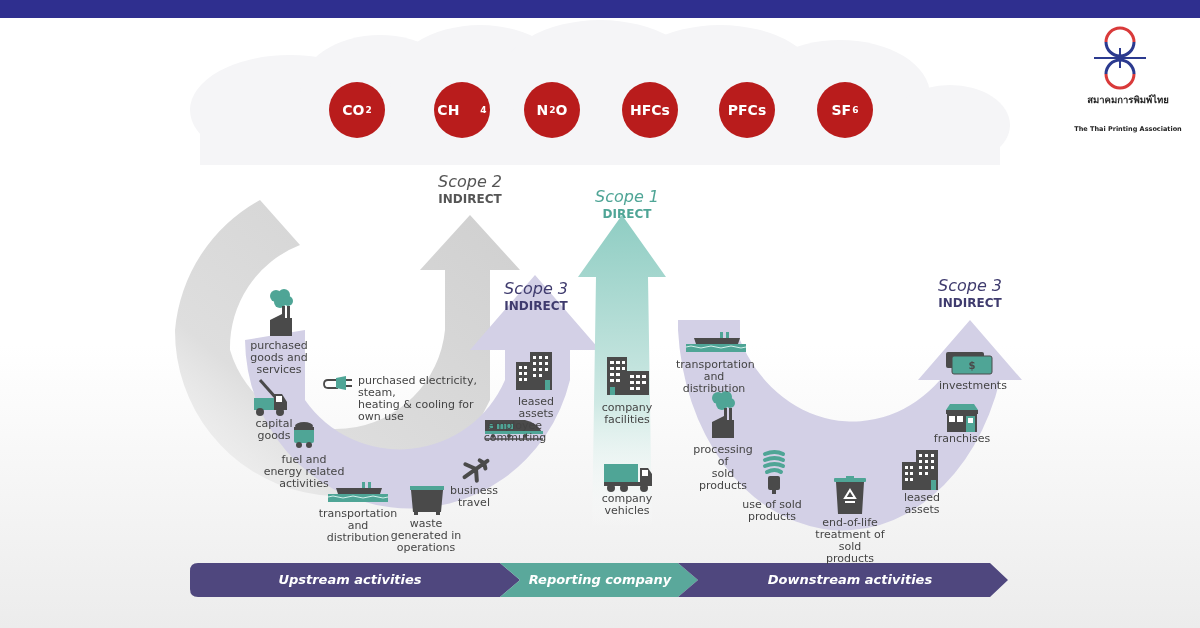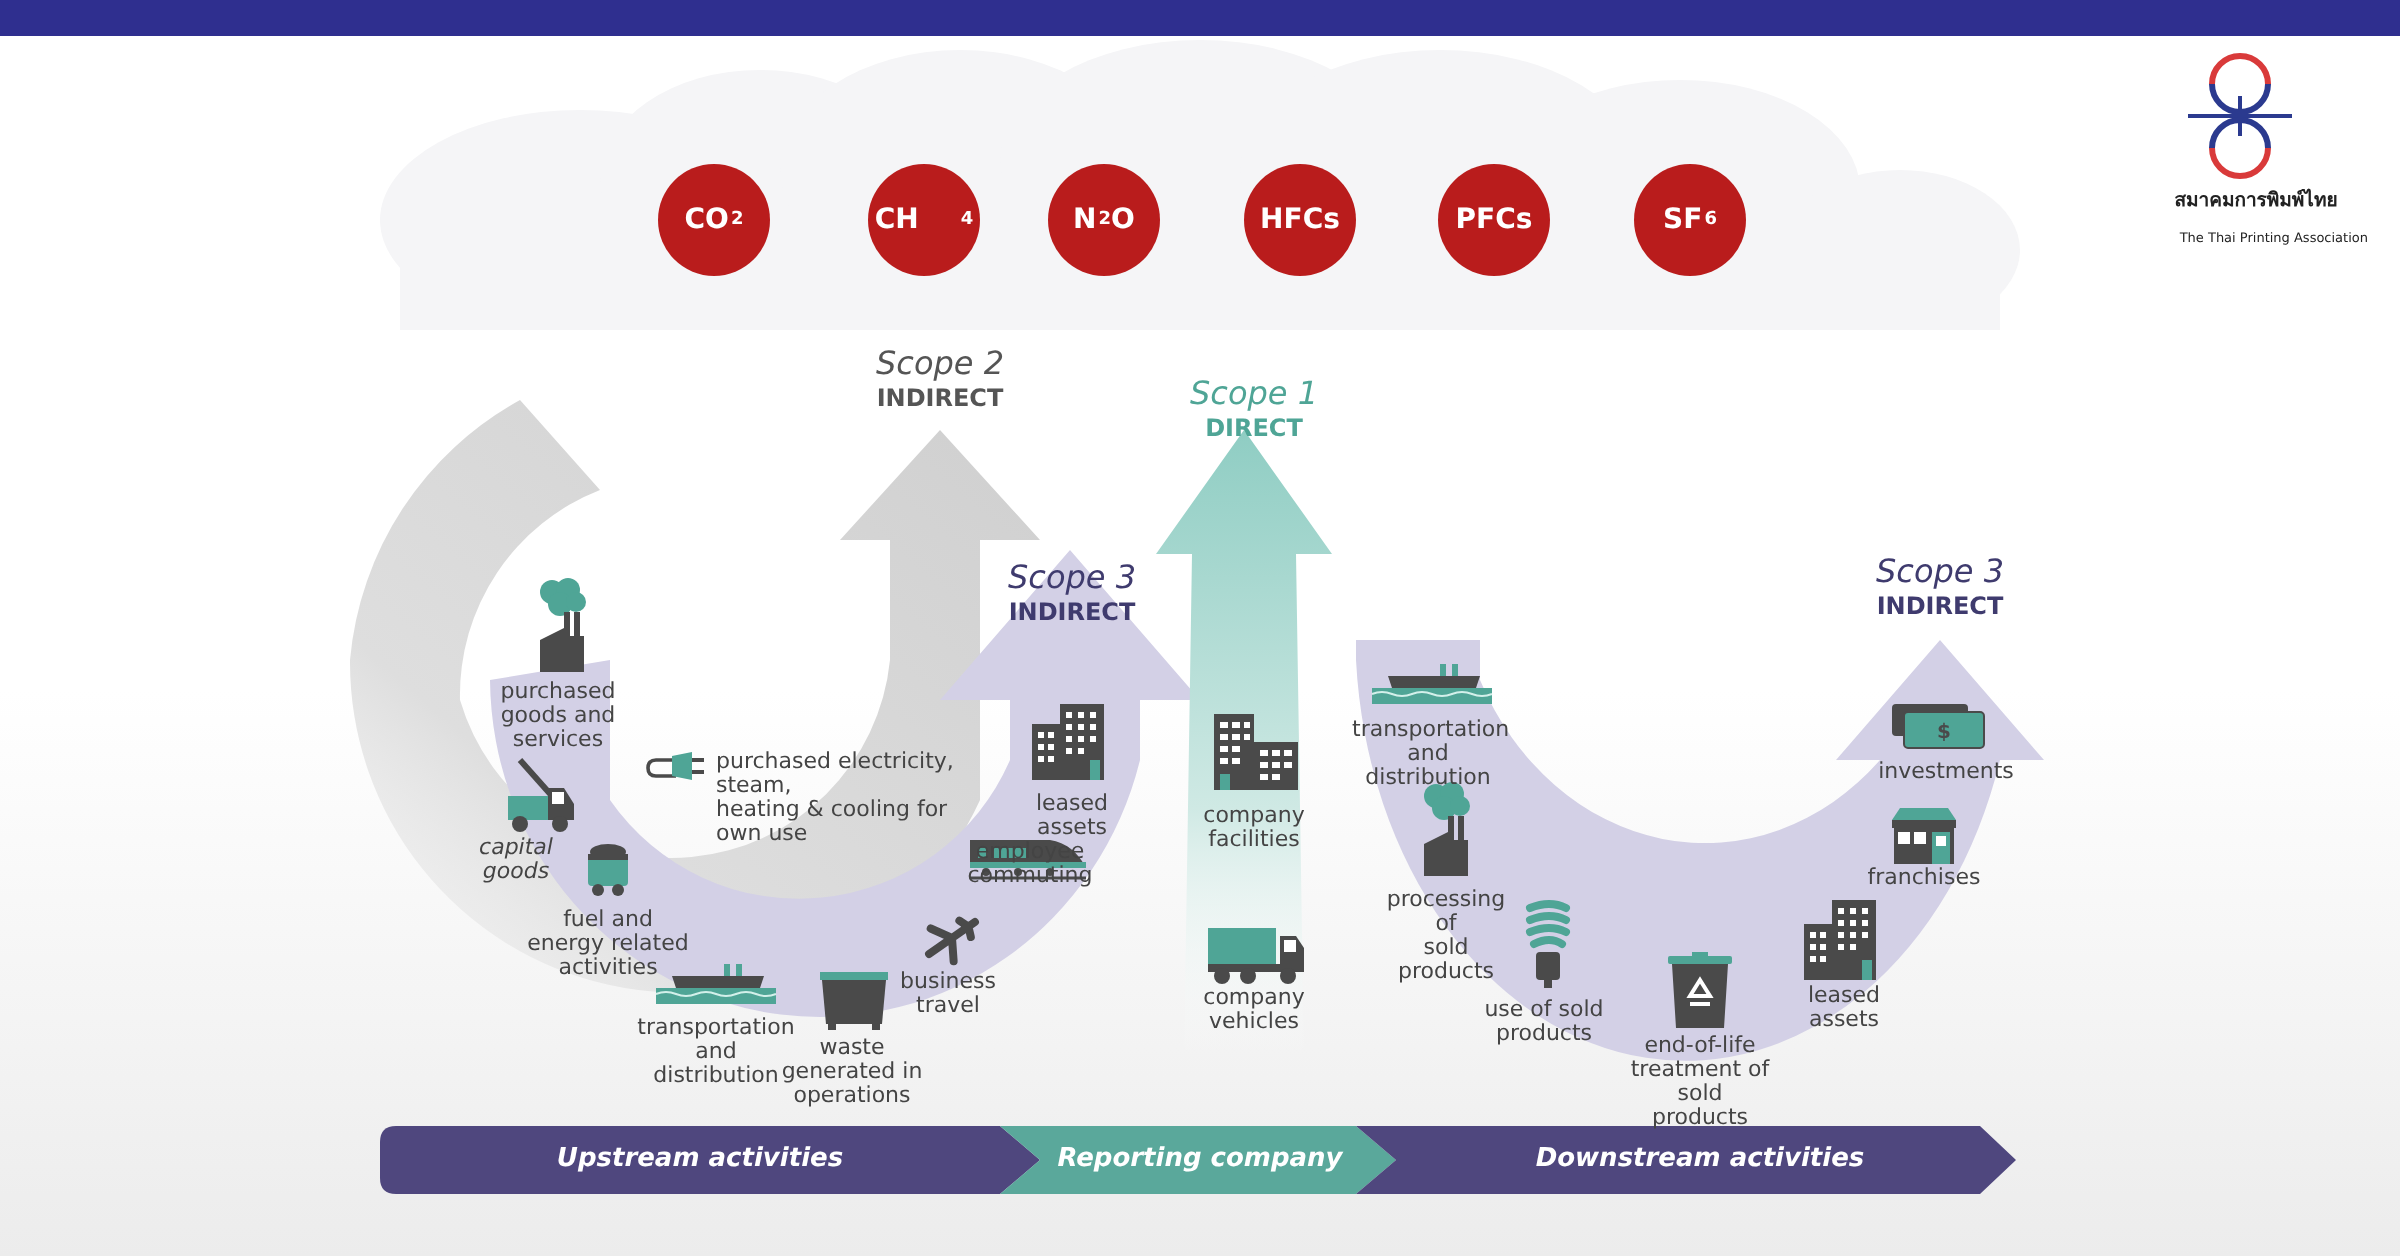--- a/index.html
+++ b/index.html
@@ -9,21 +9,21 @@
   svg.main{position:absolute;left:0;top:0;}
   .lbl{position:absolute;font-size:11px;line-height:12px;color:#444;text-align:center;white-space:pre-line;}
   .gas{position:absolute;width:56px;height:56px;border-radius:50%;background:#b91c1c;color:#fff;font-weight:bold;font-size:14px;display:flex;align-items:center;justify-content:center;}
   .gas sub{font-size:9px;vertical-align:-4px;margin-left:1px;}
   .scope{position:absolute;text-align:center;}
   .scope .t{font-style:italic;font-weight:normal;font-size:16px;line-height:18px;text-align:center;}
   .scope .s{font-size:12px;font-weight:bold;line-height:16px;}
   .banner-text{position:absolute;top:572px;font-style:italic;font-weight:bold;font-size:13px;color:#fff;text-align:center;}
   .logo{position:absolute;left:1072px;top:34px;width:112px;text-align:center;}
   .logo .th{font-size:9.5px;font-weight:bold;color:#222;margin-top:2px;}
-  .logo .en{font-size:6.5px;font-weight:normal;color:#222;margin-top:8px;text-align:right;}
+  .logo .en{font-size:6.5px;font-weight:bold;color:#222;margin-top:18px;}
 </style>
 </head>
 <body>
 
 <div class="bg"></div>
 <div class="topbar"></div>
 
 <svg class="main" width="1200" height="628" viewBox="0 0 1200 628">
   <defs>
     <linearGradient id="tealGrad" x1="0" y1="0" x2="0" y2="1">
@@ -307,21 +307,21 @@
   <div class="s">INDIRECT</div>
 </div>
 <div class="scope" style="left:920px;top:277px;width:100px;color:#3f3b6e;">
   <div class="t">Scope 3</div>
   <div class="s">INDIRECT</div>
 </div>
 
 <div class="lbl" style="left:244px;top:340px;width:70px;">purchased
 goods and
 services</div>
-<div class="lbl" style="left:228px;top:418px;width:60px;font-style:italic;">capital
+<div class="lbl" style="left:244px;top:418px;width:60px;">capital
 goods</div>
 <div class="lbl" style="left:262px;top:454px;width:84px;">fuel and
 energy related
 activities</div>
 <div class="lbl" style="left:318px;top:508px;width:80px;">transportation
 and distribution</div>
 <div class="lbl" style="left:390px;top:518px;width:72px;">waste
 generated in
 operations</div>
 <div class="lbl" style="left:446px;top:485px;width:56px;">business

